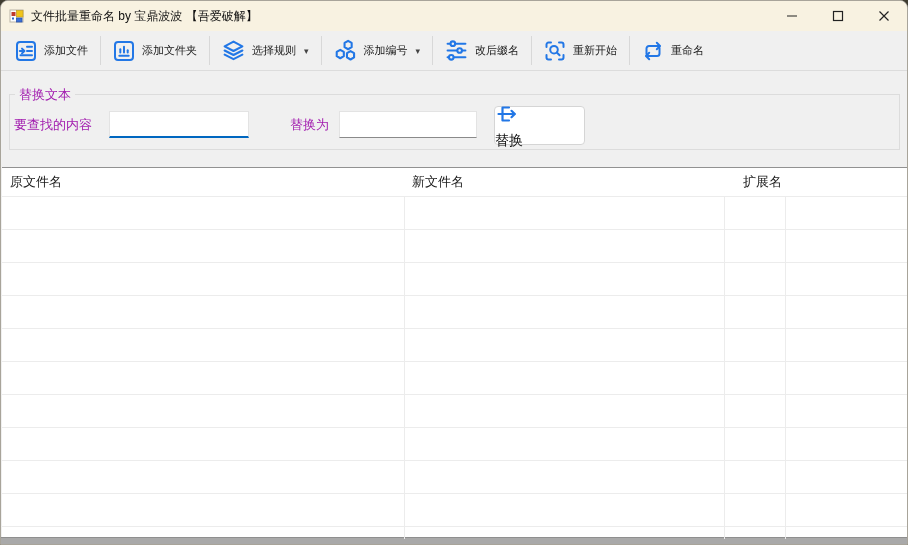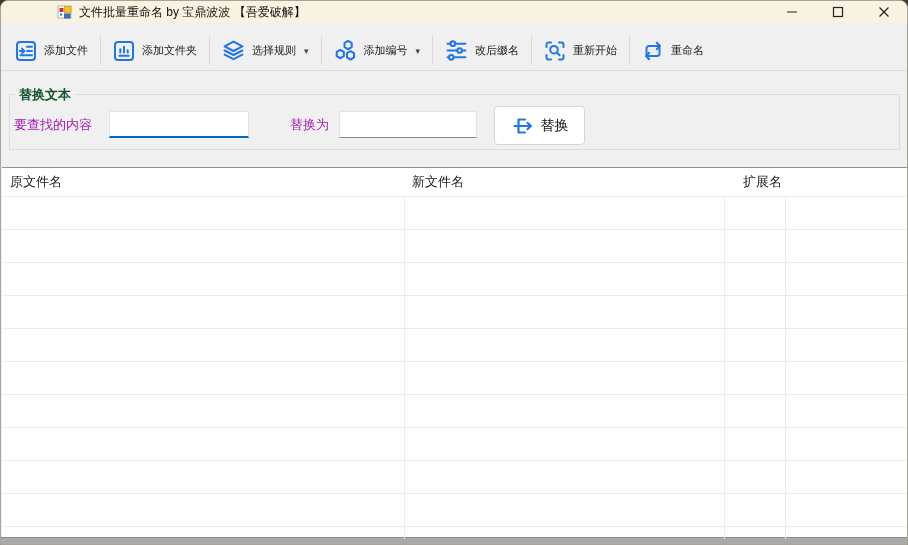--- a/index.html
+++ b/index.html
@@ -3,54 +3,54 @@
 <meta charset="utf-8">
 <style>
   * { box-sizing: border-box; margin: 0; padding: 0; }
   html,body { background:#3e3c30; font-family:"Liberation Sans", sans-serif; }
   .window{
     position:relative; width:908px; height:545px; background:#f0f0f0;
     border:1px solid #a8a49a; border-radius:8px 8px 0 0; overflow:hidden;
     color:#1a1a1a;
   }
   
-  .titlebar{ position:absolute; left:0; top:0; right:0; height:22px;
-    background:var(--titlebar-bg,#f8f2e1); display:flex; align-items:center;padding-left:48px; }
+  .titlebar{ position:absolute; left:0; top:0; right:0; height:30px;
+    background:var(--titlebar-bg,#f8f2e1); display:flex; align-items:center; }
   .app-icon{ width:16px; height:16px; margin:0 6px 0 8px; flex:0 0 auto; }
   .title-text{ font-size:12px; color:#111; white-space:nowrap; }
   .win-controls{ margin-left:auto; display:flex; height:30px; }
   .win-btn{ width:46px; height:30px; display:flex; align-items:center; justify-content:center; }
   .win-btn svg{ display:block; }
   
   .toolbar{ position:absolute; left:0; top:30px; right:0; height:40px;
     background:#f0f0f0; border-bottom:1px solid #dcdcdc;
     display:flex; align-items:center; padding-left:5px; }
   .tb-btn{ display:flex; align-items:center; gap:7px; height:32px;
     padding:0 9px; border-radius:3px; cursor:default; }
   .tb-icon{ color:var(--accent,#2277e6); display:flex; }
   .tb-label{ font-size:11px; color:#1a1a1a; white-space:nowrap; }
   .tb-caret{ font-size:9px; color:#444; margin-left:1px; }
   .tb-sep{ width:1px; height:29px; background:#d8d8d8; margin:0 3px; flex:0 0 auto; }
   
   .groupbox{ position:absolute; left:8px; top:93px; width:891px; height:56px;
     border:1px solid #dcdcdc; }
   .groupbox-title{ position:absolute; top:-9px; left:5px; background:#f0f0f0;
-    padding:0 4px; font-size:13px; color:#14532d;font-weight:bold; }
+    padding:0 4px; font-size:13px; color:#a21caf; }
   .gb-label{ position:absolute; font-size:13px; color:#a21caf; line-height:27px; top:16px; }
   .lbl-find{ left:4px; }
   .lbl-replace{ left:280px; }
   .txt{ position:absolute; top:16px; height:27px; background:#fff;
     border:1px solid #e3e3e3; font-size:13px; padding:0 5px;
     font-family:"Liberation Sans", sans-serif; outline:none; }
   .txt-find{ left:99px; width:140px; border-bottom:2px solid var(--focus,#0067c0); }
   .txt-replace{ left:329px; width:138px; border-bottom:1px solid #8a8a8a; }
   .btn-replace{ position:absolute; left:484px; top:11px; width:91px; height:39px;
     background:#fff; border:1px solid #d5d5d5; border-radius:4px;
-    display:flex; align-items:center; justify-content:center; gap:6px;
-    font-size:14px; color:#111; font-family:"Liberation Sans", sans-serif; }
+    display:flex; align-items:flex-start; justify-content:center; gap:6px;
+    font-size:14px; color:#111; font-family:"Liberation Sans", sans-serif;flex-direction:column; }
   .btn-replace .tb-icon{ color:var(--accent,#2277e6); }
   
   .table{ position:absolute; left:1px; top:166px; width:906px; height:372px;
     background:#fff; border-top:1px solid #919191; overflow:hidden; }
   .thead{ position:absolute; left:0; top:0; right:0; height:29px;
     display:flex; border-bottom:1px solid #ececec; background:#fff; z-index:2; }
   .th{ font-size:13px; color:#1a1a1a; padding:12px 8px; display:flex; align-items:center; }
   .th:nth-child(1){ width:402px; }
   .th:nth-child(2){ width:320px; }
   .th:nth-child(3){ width:61px;margin-left:11px; }

